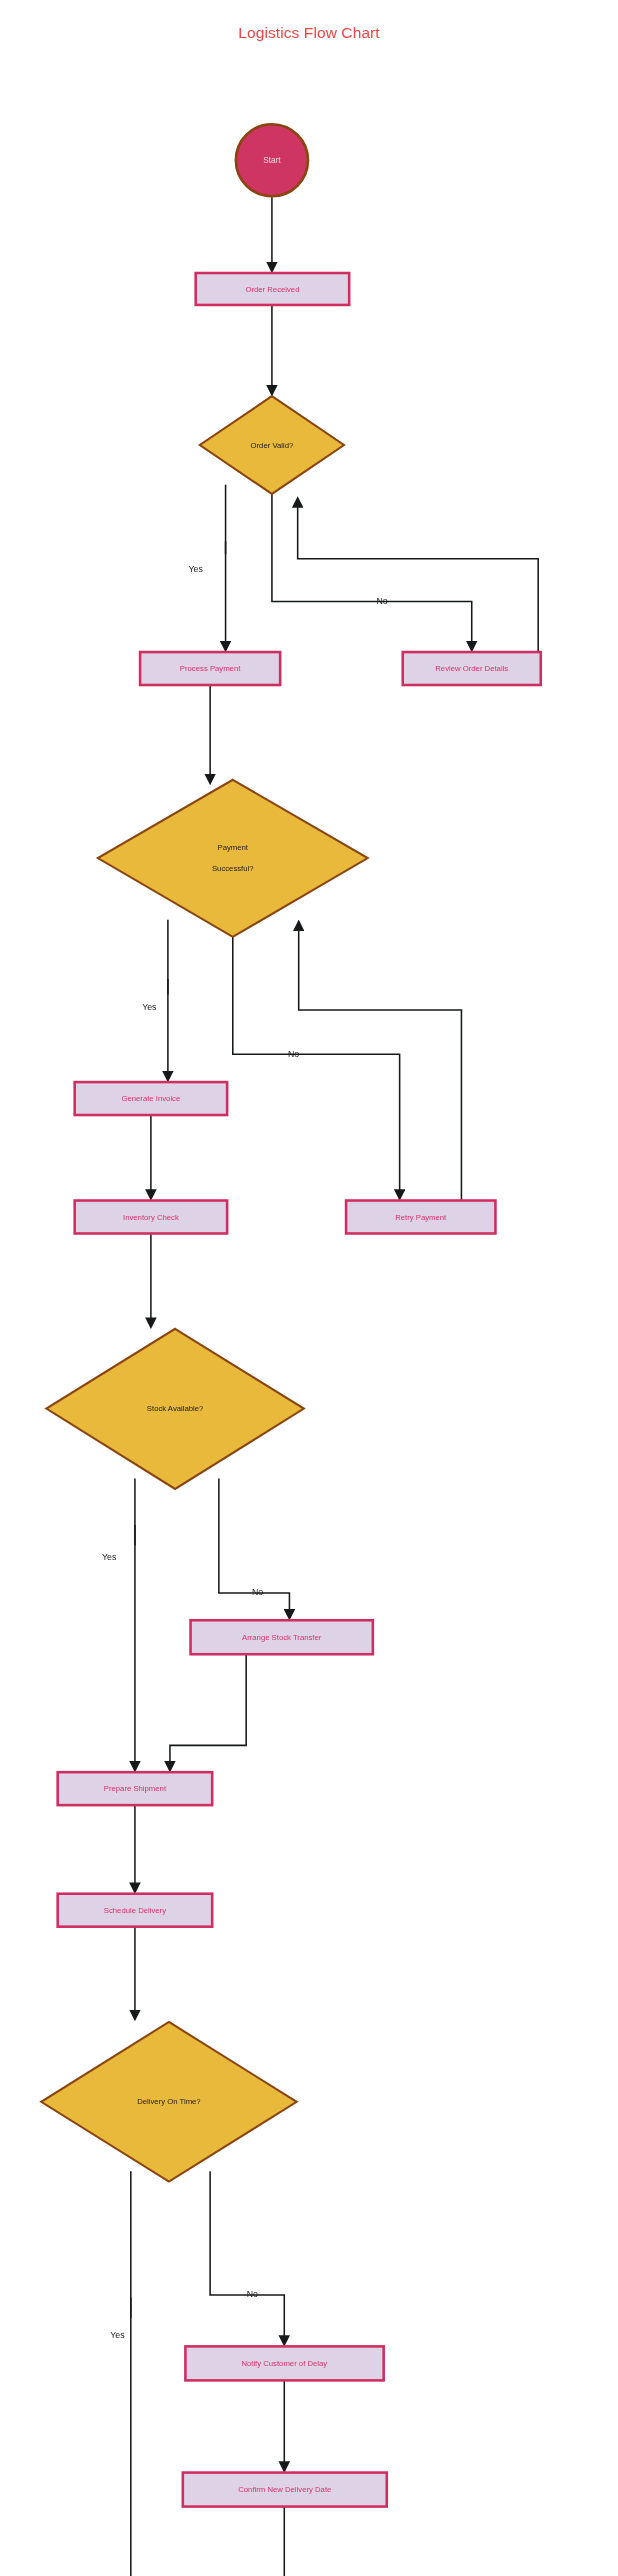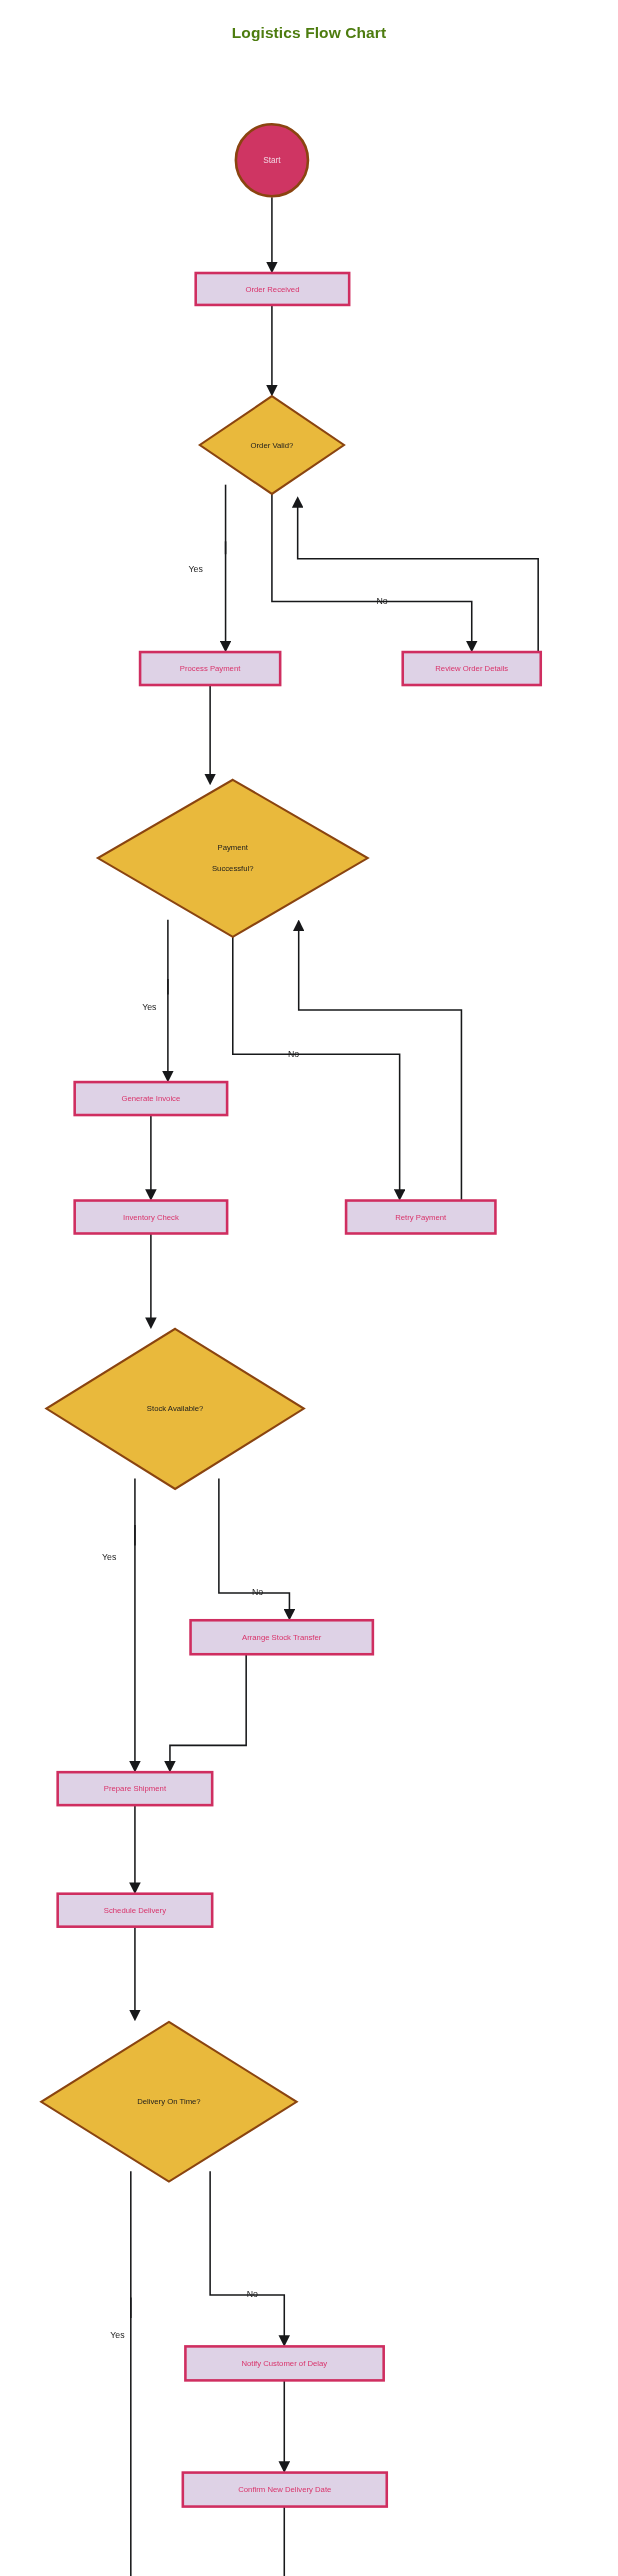--- a/index.html
+++ b/index.html
@@ -1,19 +1,19 @@
 <!DOCTYPE html>
 <html style="font-size:8.2px"><head>
 <meta charset="utf-8">
 <style>
   html,body{margin:0;padding:0;background:#ffffff;}
   body{width:618px;height:3601px;font-family:"Liberation Sans",sans-serif;position:relative;overflow:hidden;}
   #chart-title{
     position:absolute;left:0;top:24px;width:618px;text-align:center;
-    font-family:"Liberation Sans",sans-serif;font-size:15.5px;font-weight:bold;color:#4d7c0f;
+    font-family:"Liberation Sans",sans-serif;font-size:15.5px;font-weight:normal;color:#ef4444;
     letter-spacing:0.1px;
   }
   #flow-svg{position:absolute;left:0;top:0;width:618px;height:3601px;display:block;}
   .node-label{font-family:"Liberation Sans",sans-serif;text-anchor:middle;dominant-baseline:middle;}
   .proc-label{font-size:15px;fill:#d9336a;}
   .dec-label{font-size:15px;fill:#1d1d1d;}
   .term-label{font-size:16px;fill:#f2d6e3;}
   .edge-label{font-family:"Liberation Sans",sans-serif;font-size:17px;fill:#1b1b1b;text-anchor:middle;dominant-baseline:middle;}
   .edge-line{stroke:#17181a;stroke-width:3;fill:none;}
   .proc-rect{fill:#ded2e6;stroke:#cf2e60;stroke-width:5;}

